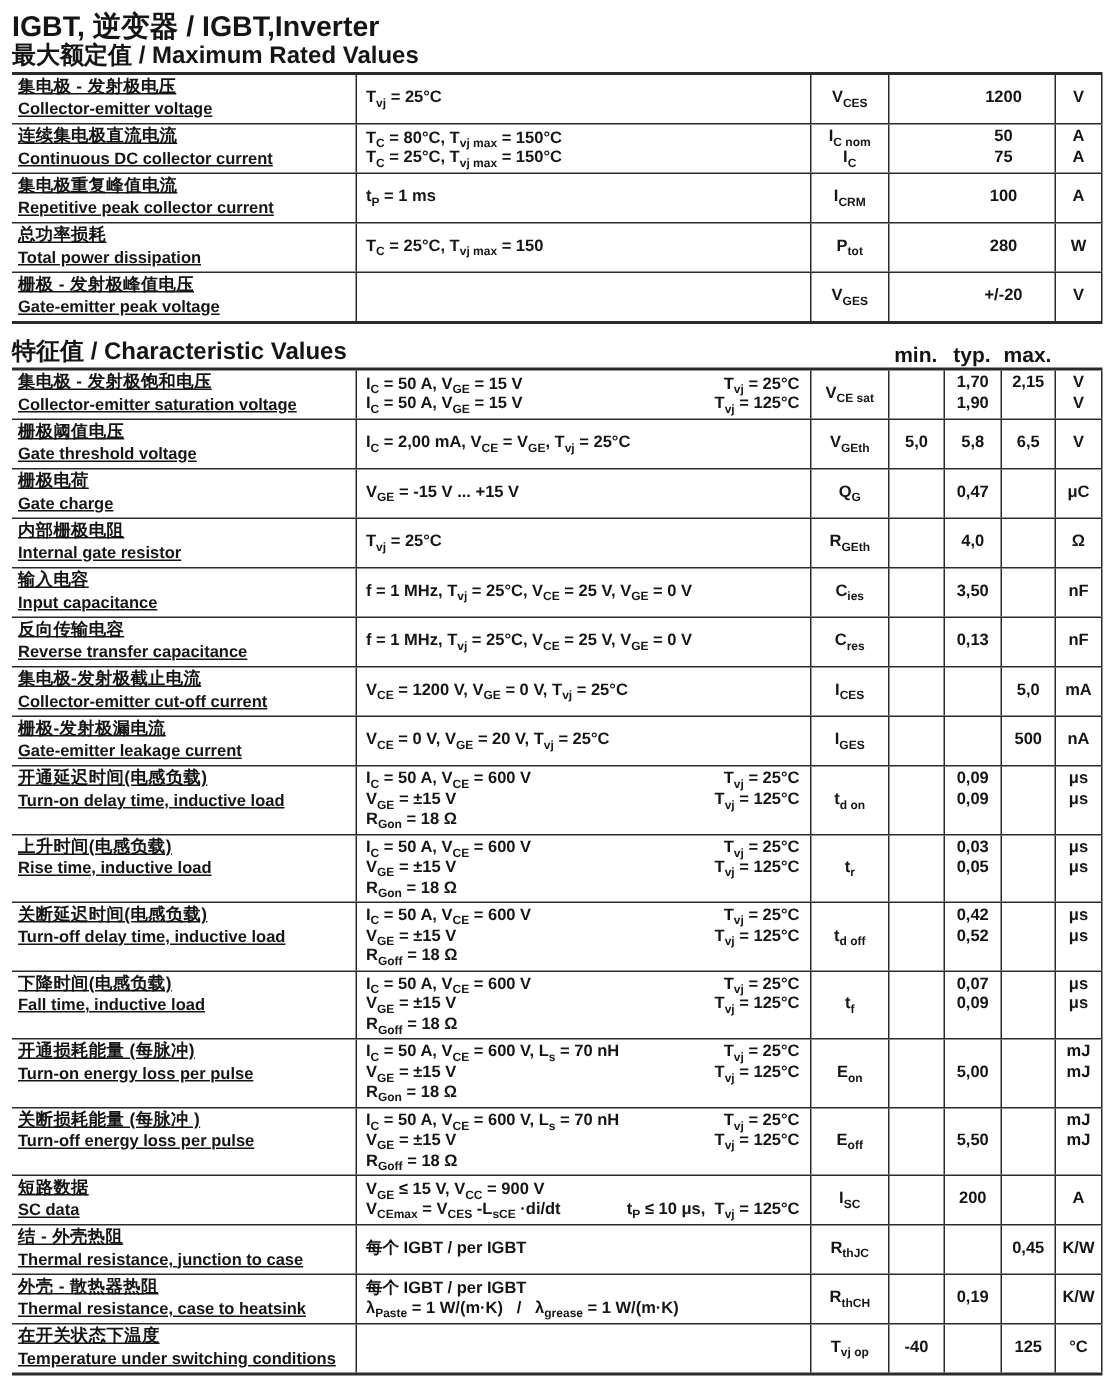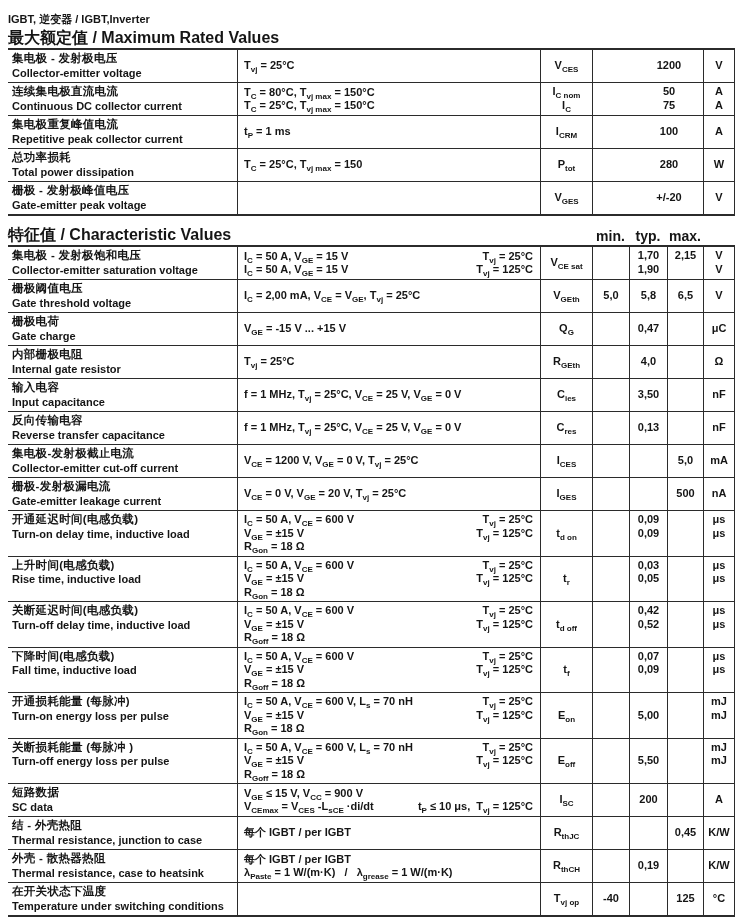--- a/index.html
+++ b/index.html
@@ -5,21 +5,21 @@
   html,body { margin:0; padding:0; background:#ffffff; }
   body {
     width:739px; min-height:921px;
     font-family:"Liberation Sans","DejaVu Sans",sans-serif;
     color:#151515;
     -webkit-font-smoothing:antialiased;
   }
   .page { padding:9px 4px 0 8px; width:727px; }
 
   .title {
-    font-size:11px; font-weight:bold; line-height:20px;
+    font-size:19px; font-weight:bold; line-height:20px;
     margin:0 0 1px 0; white-space:nowrap;
   }
 
   .sec-head {
     display:grid;
     grid-template-columns:229px 303px 52px 37px 38px 36px 32px;
     align-items:end;
   }
   .sec-head.gap { margin-top:11px; }
   .sec-title {
@@ -33,21 +33,21 @@
   }
 
   .tbl { border-bottom:2px solid #2b2b2b; }
   .row {
     display:grid;
     grid-template-columns:229px 303px 52px 37px 38px 36px 32px;
     border-top:1px solid #2b2b2b;
   }
   .tbl > .row:first-child { border-top-width:2px; }
 
-  .c-param { padding:1px 4px 2px 4px; }
+  .c-param { padding:1px 4px 2px 4px;text-decoration:underline; }
   .p-zh { font-size:11.5px; font-weight:bold; line-height:14.5px; letter-spacing:0.3px; }
   .p-en { font-size:11px;  font-weight:bold; line-height:14.5px; }
 
   .c-cond {
     border-left:1px solid #2b2b2b;
     padding:2px 7px 2px 6px;
     font-size:11px; font-weight:bold; line-height:13.5px;
     display:flex; flex-direction:column; justify-content:center;
   }
   .cl { display:flex; justify-content:space-between; align-items:baseline; }

